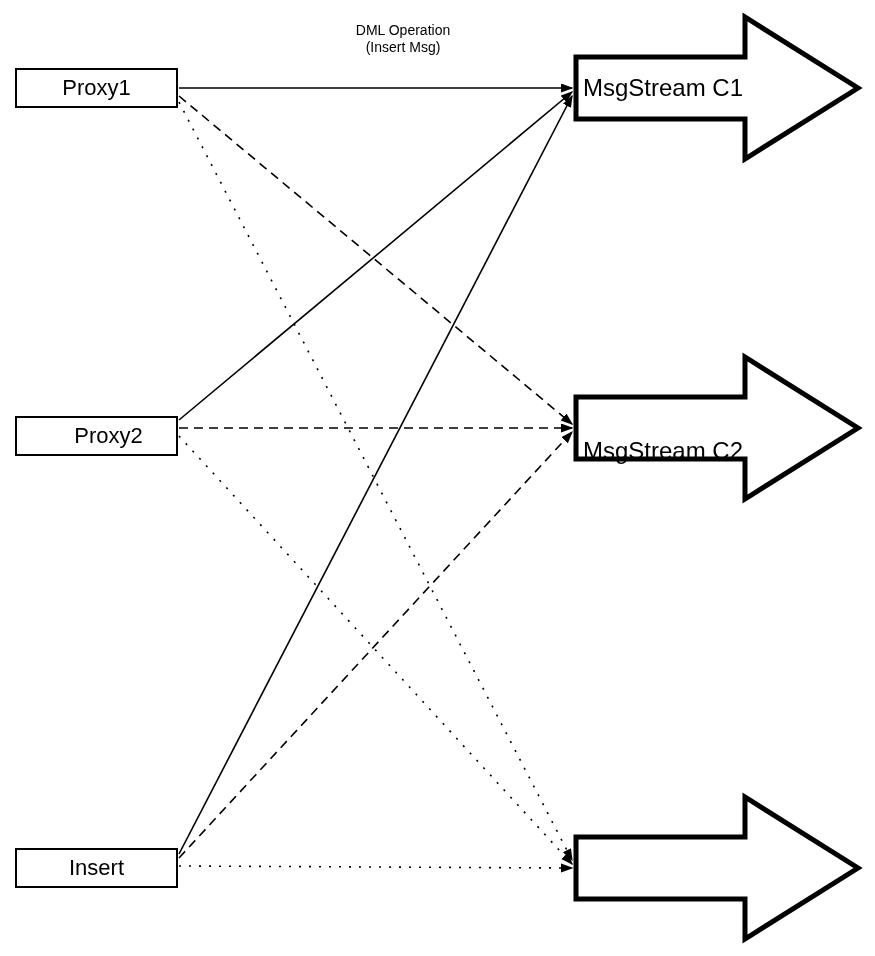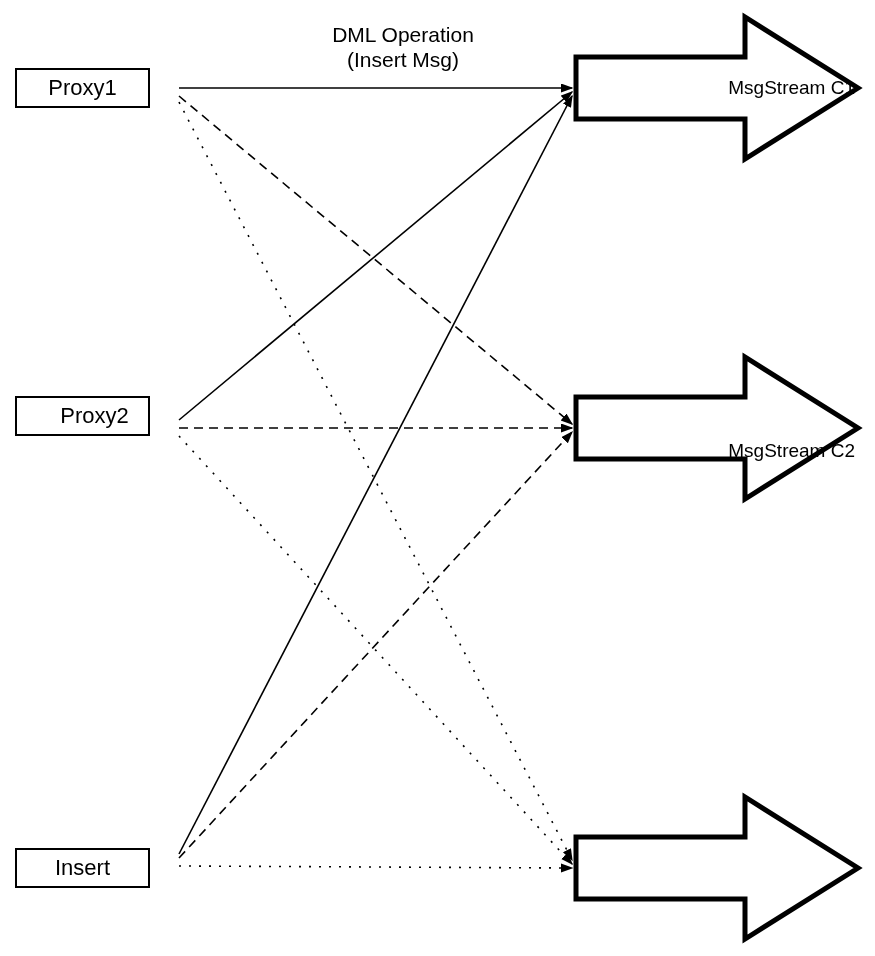--- a/index.html
+++ b/index.html
@@ -16,54 +16,54 @@
     overflow: hidden;
   }
   #wires {
     position: absolute;
     left: 0;
     top: 0;
   }
   .proxy-box {
     position: absolute;
     left: 15px;
-    width: 135px;
+    width: 163px;
     height: 40px;
     box-sizing: border-box;
     border: 2px solid #000000;
     background: #ffffff;
     text-align: center;
     line-height: 36px;
     font-size: 22px;
     color: #000000;
   }
   #proxy-1 { top: 68px; }
-  #proxy-2 { top: 396px; padding-left: 24px; }
+  #proxy-2 { top: 416px; padding-left: 24px; }
   #proxy-k { top: 848px; }
   .stream-label {
     position: absolute;
     left: 583px;
     width: 272px;
     height: 30px;
-    text-align: right;
+    text-align: left;
     line-height: 30px;
-    font-size: 19px;
+    font-size: 24px;
     color: #000000;
     pointer-events: none;
   }
   #stream-label-1 { top: 73px; }
   #stream-label-2 { top: 436px; }
   #stream-label-n { top: 853px; }
   .diagram-title {
     position: absolute;
     left: 403px;
     top: 22px;
     transform: translateX(-50%);
     text-align: center;
-    font-size: 21px;
+    font-size: 14px;
     line-height: 1.2;
     color: #000000;
     white-space: nowrap;
   }
   .edge { stroke: #000000; fill: none; stroke-width: 1.6px; }
   .edge.dashed { stroke-dasharray: 9 6; }
   .edge.dotted { stroke-dasharray: 2 8; }
   .block-arrow { fill: #ffffff; stroke: #000000; stroke-width: 5px; stroke-linejoin: miter; }
 </style>
 </head>

